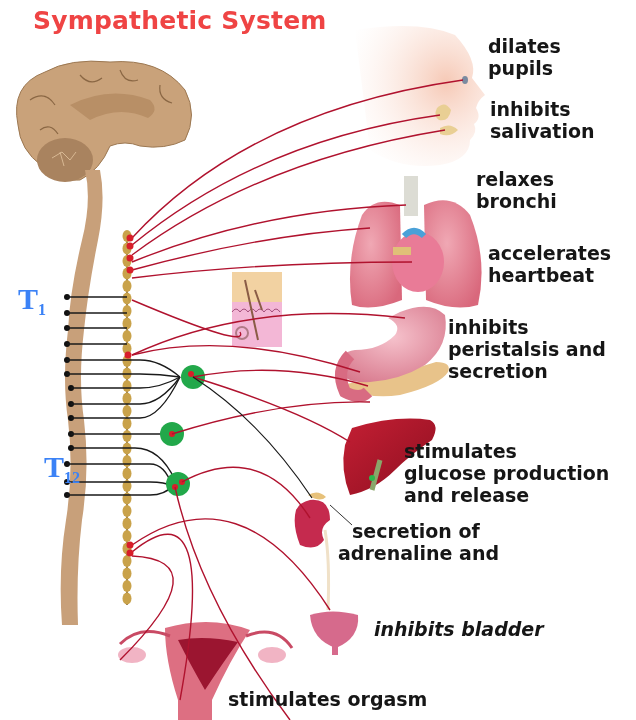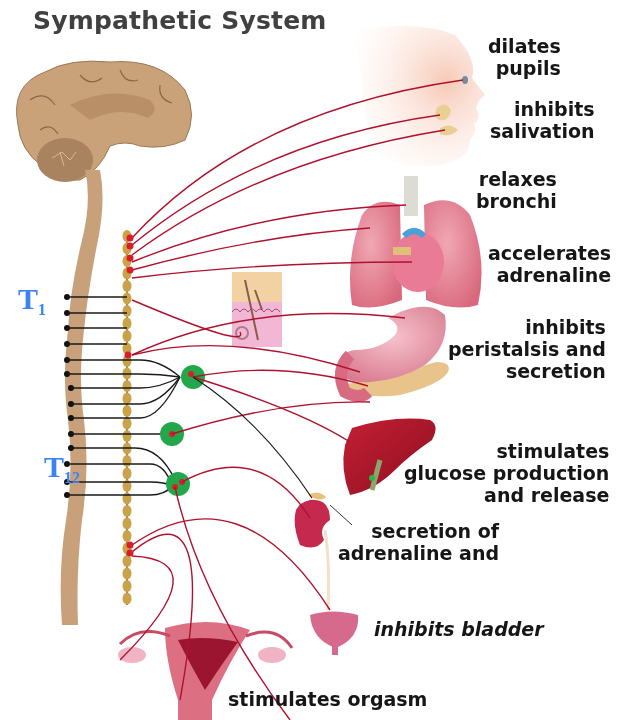--- a/index.html
+++ b/index.html
@@ -1,21 +1,21 @@
 <!DOCTYPE html>
 <html><head>
 <meta charset="utf-8">
 <style>
   html, body { margin:0; padding:0; background:#ffffff; }
   body { width:636px; height:720px; position:relative; overflow:hidden;
          font-family:"DejaVu Sans", "Liberation Sans", sans-serif; }
   .title { position:absolute; left:33px; top:6px; font-size:25px; font-weight:bold;
-           color:#404040; letter-spacing:0.2px; }
+           color:#ef4444; letter-spacing:0.2px; }
   .label { position:absolute; font-weight:bold; color:#161616; font-size:19px;
-           line-height:22px; text-align:right; white-space:nowrap; }
+           line-height:22px; text-align:left; white-space:nowrap; }
   .seg { position:absolute; font-weight:bold; color:#3b82f6; font-family:Liberation Serif, serif; }
   .seg .big { font-size:30px; }
   .seg .sub { font-size:16px; position:relative; top:6px; }
   svg.diagram { position:absolute; left:0; top:0; }
 </style>
 </head>
 <body>
 
 <div class="title">Sympathetic System</div>
 
@@ -227,33 +227,33 @@
 <div class="label" style="left:490px;top:98px;">
   <div>inhibits</div>
   <div>salivation</div>
 </div>
 <div class="label" style="left:476px;top:168px;">
   <div>relaxes</div>
   <div>bronchi</div>
 </div>
 <div class="label" style="left:488px;top:242px;">
   <div>accelerates</div>
-  <div>adrenaline</div>
+  <div>heartbeat</div>
 </div>
 <div class="label" style="left:448px;top:316px;">
   <div>inhibits</div>
   <div>peristalsis and</div>
   <div>secretion</div>
 </div>
 <div class="label" style="left:404px;top:440px;">
   <div>stimulates</div>
   <div>glucose production</div>
   <div>and release</div>
 </div>
-<div class="label" style="left:338px;top:520px;text-align:right;">
+<div class="label" style="left:338px;top:520px;text-align:left;">
   <div style="padding-left:14px">secretion of</div>
   <div>adrenaline and</div>
 </div>
 <div class="label" style="left:374px;top:618px;font-style:italic;">
   <div>inhibits bladder</div>
 </div>
 <div class="label" style="left:228px;top:688px;">
   <div>stimulates orgasm</div>
 </div>
 

